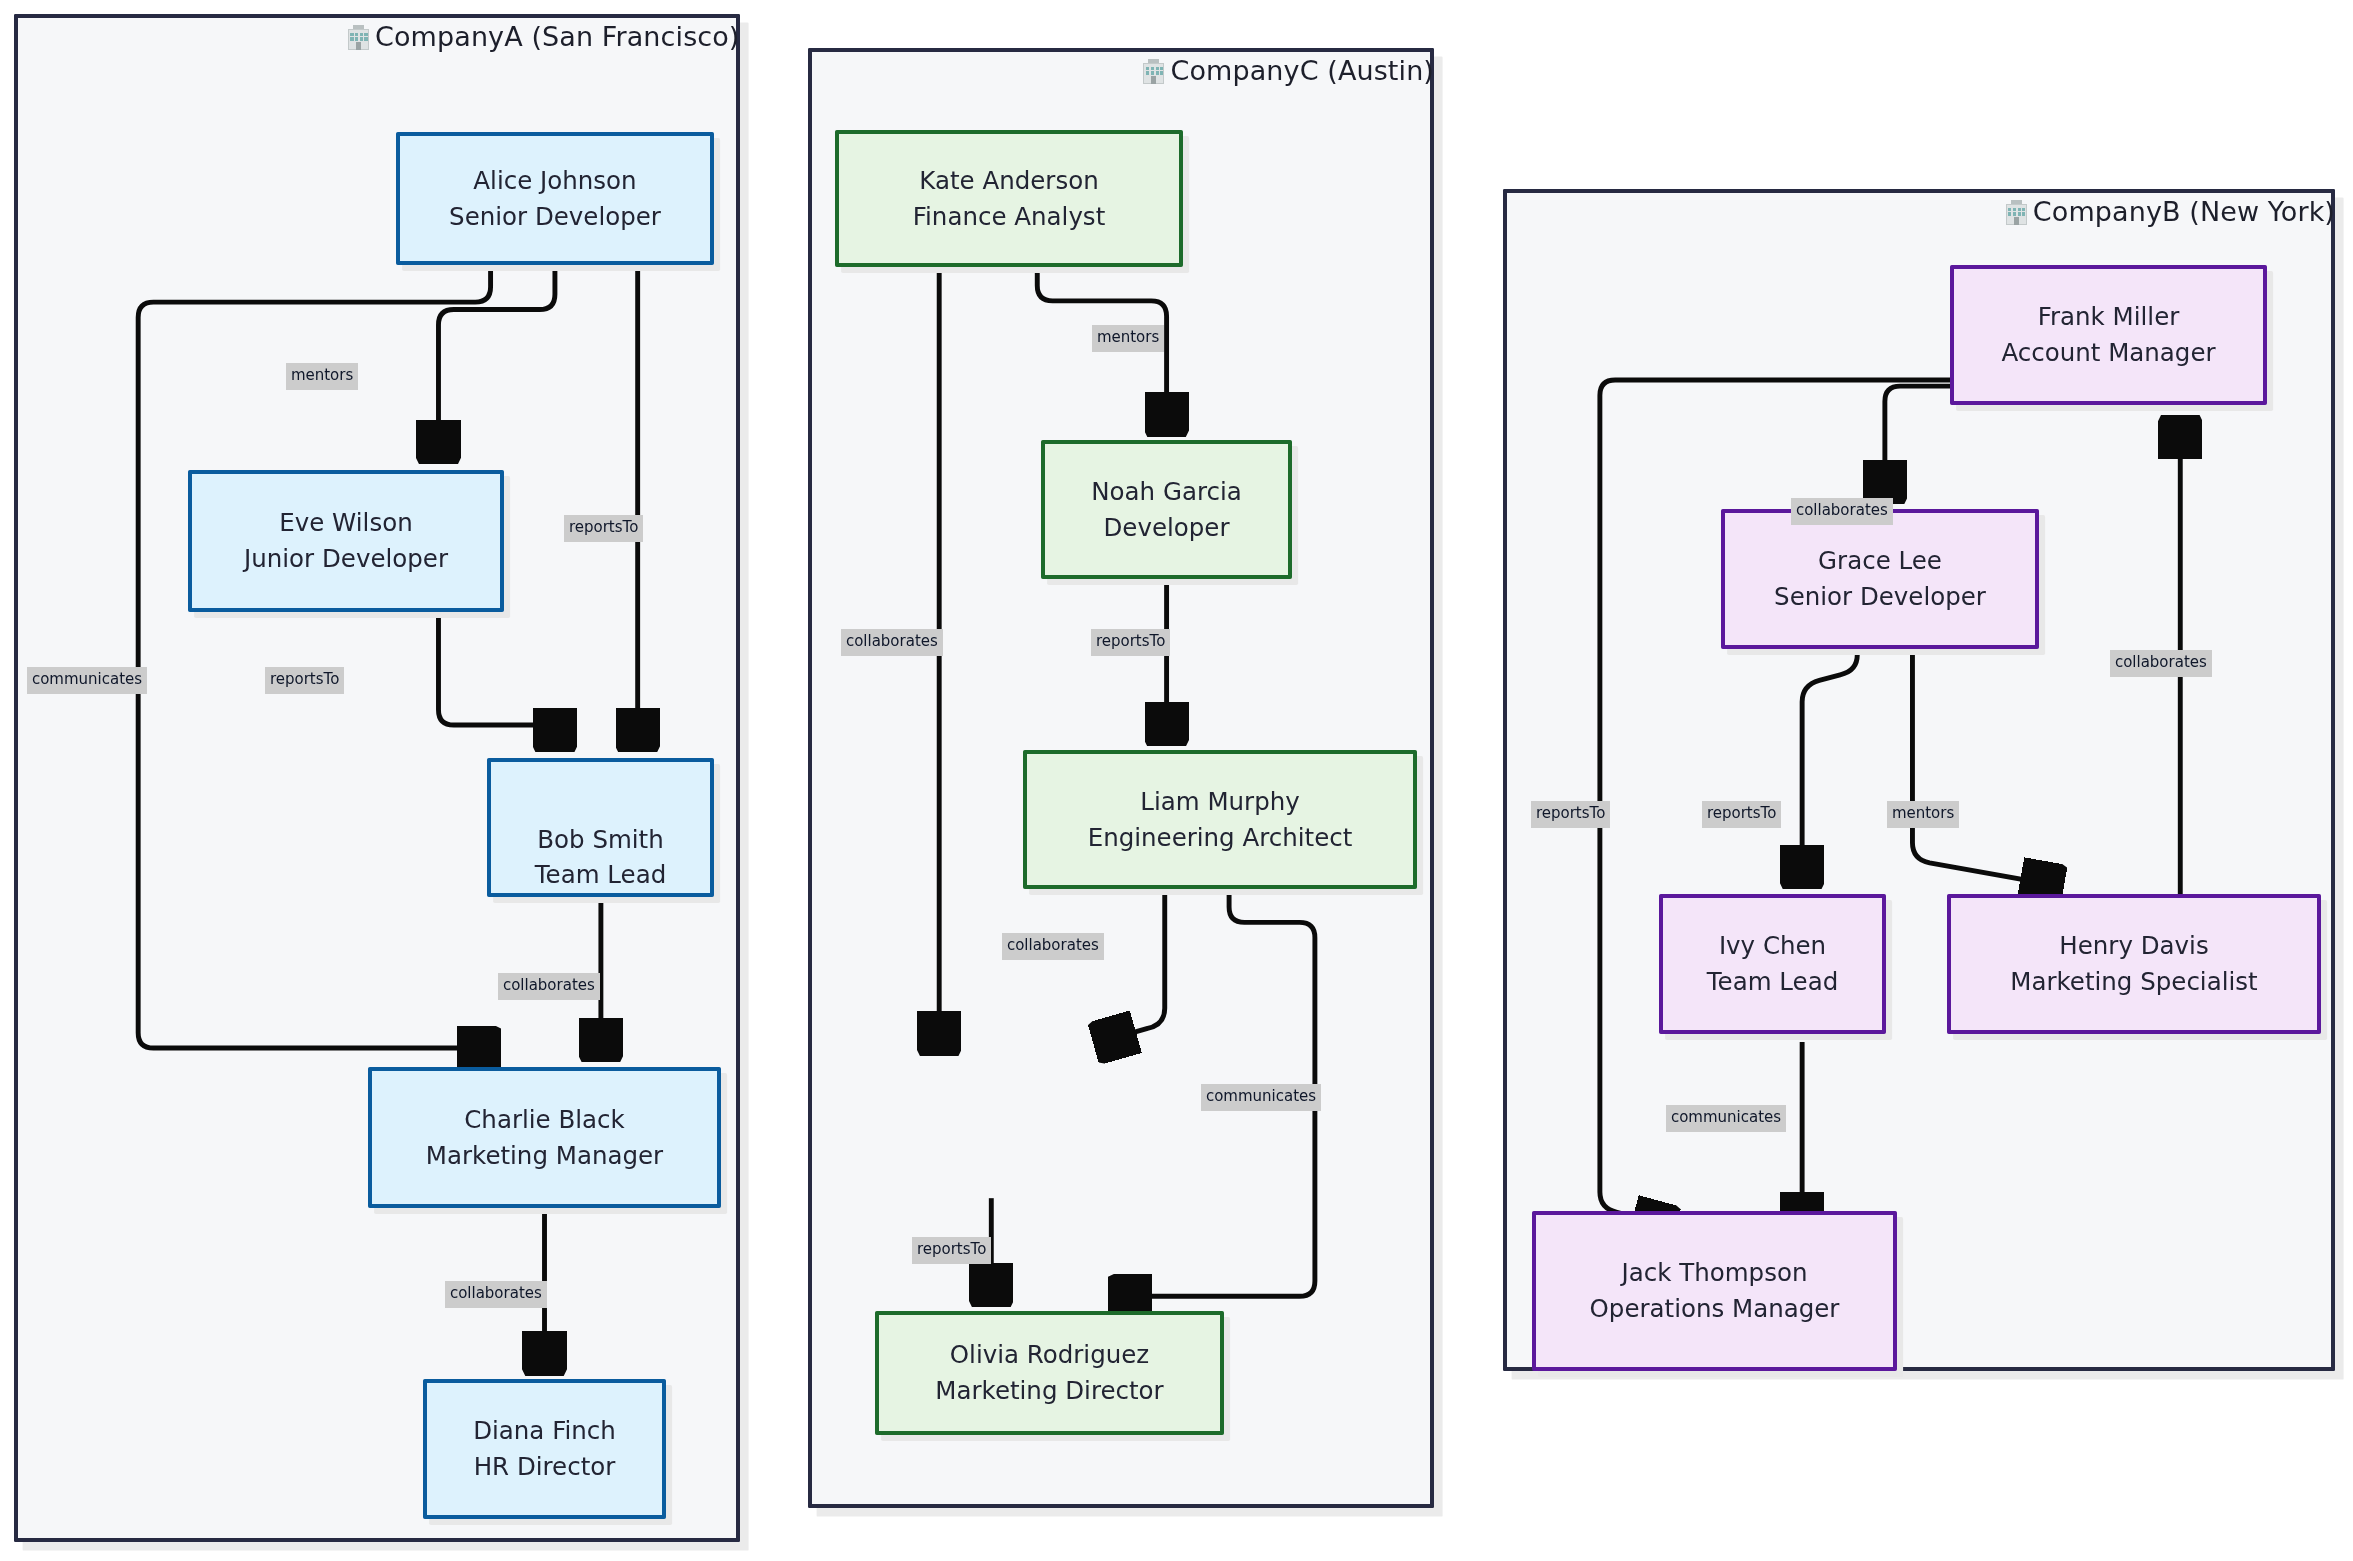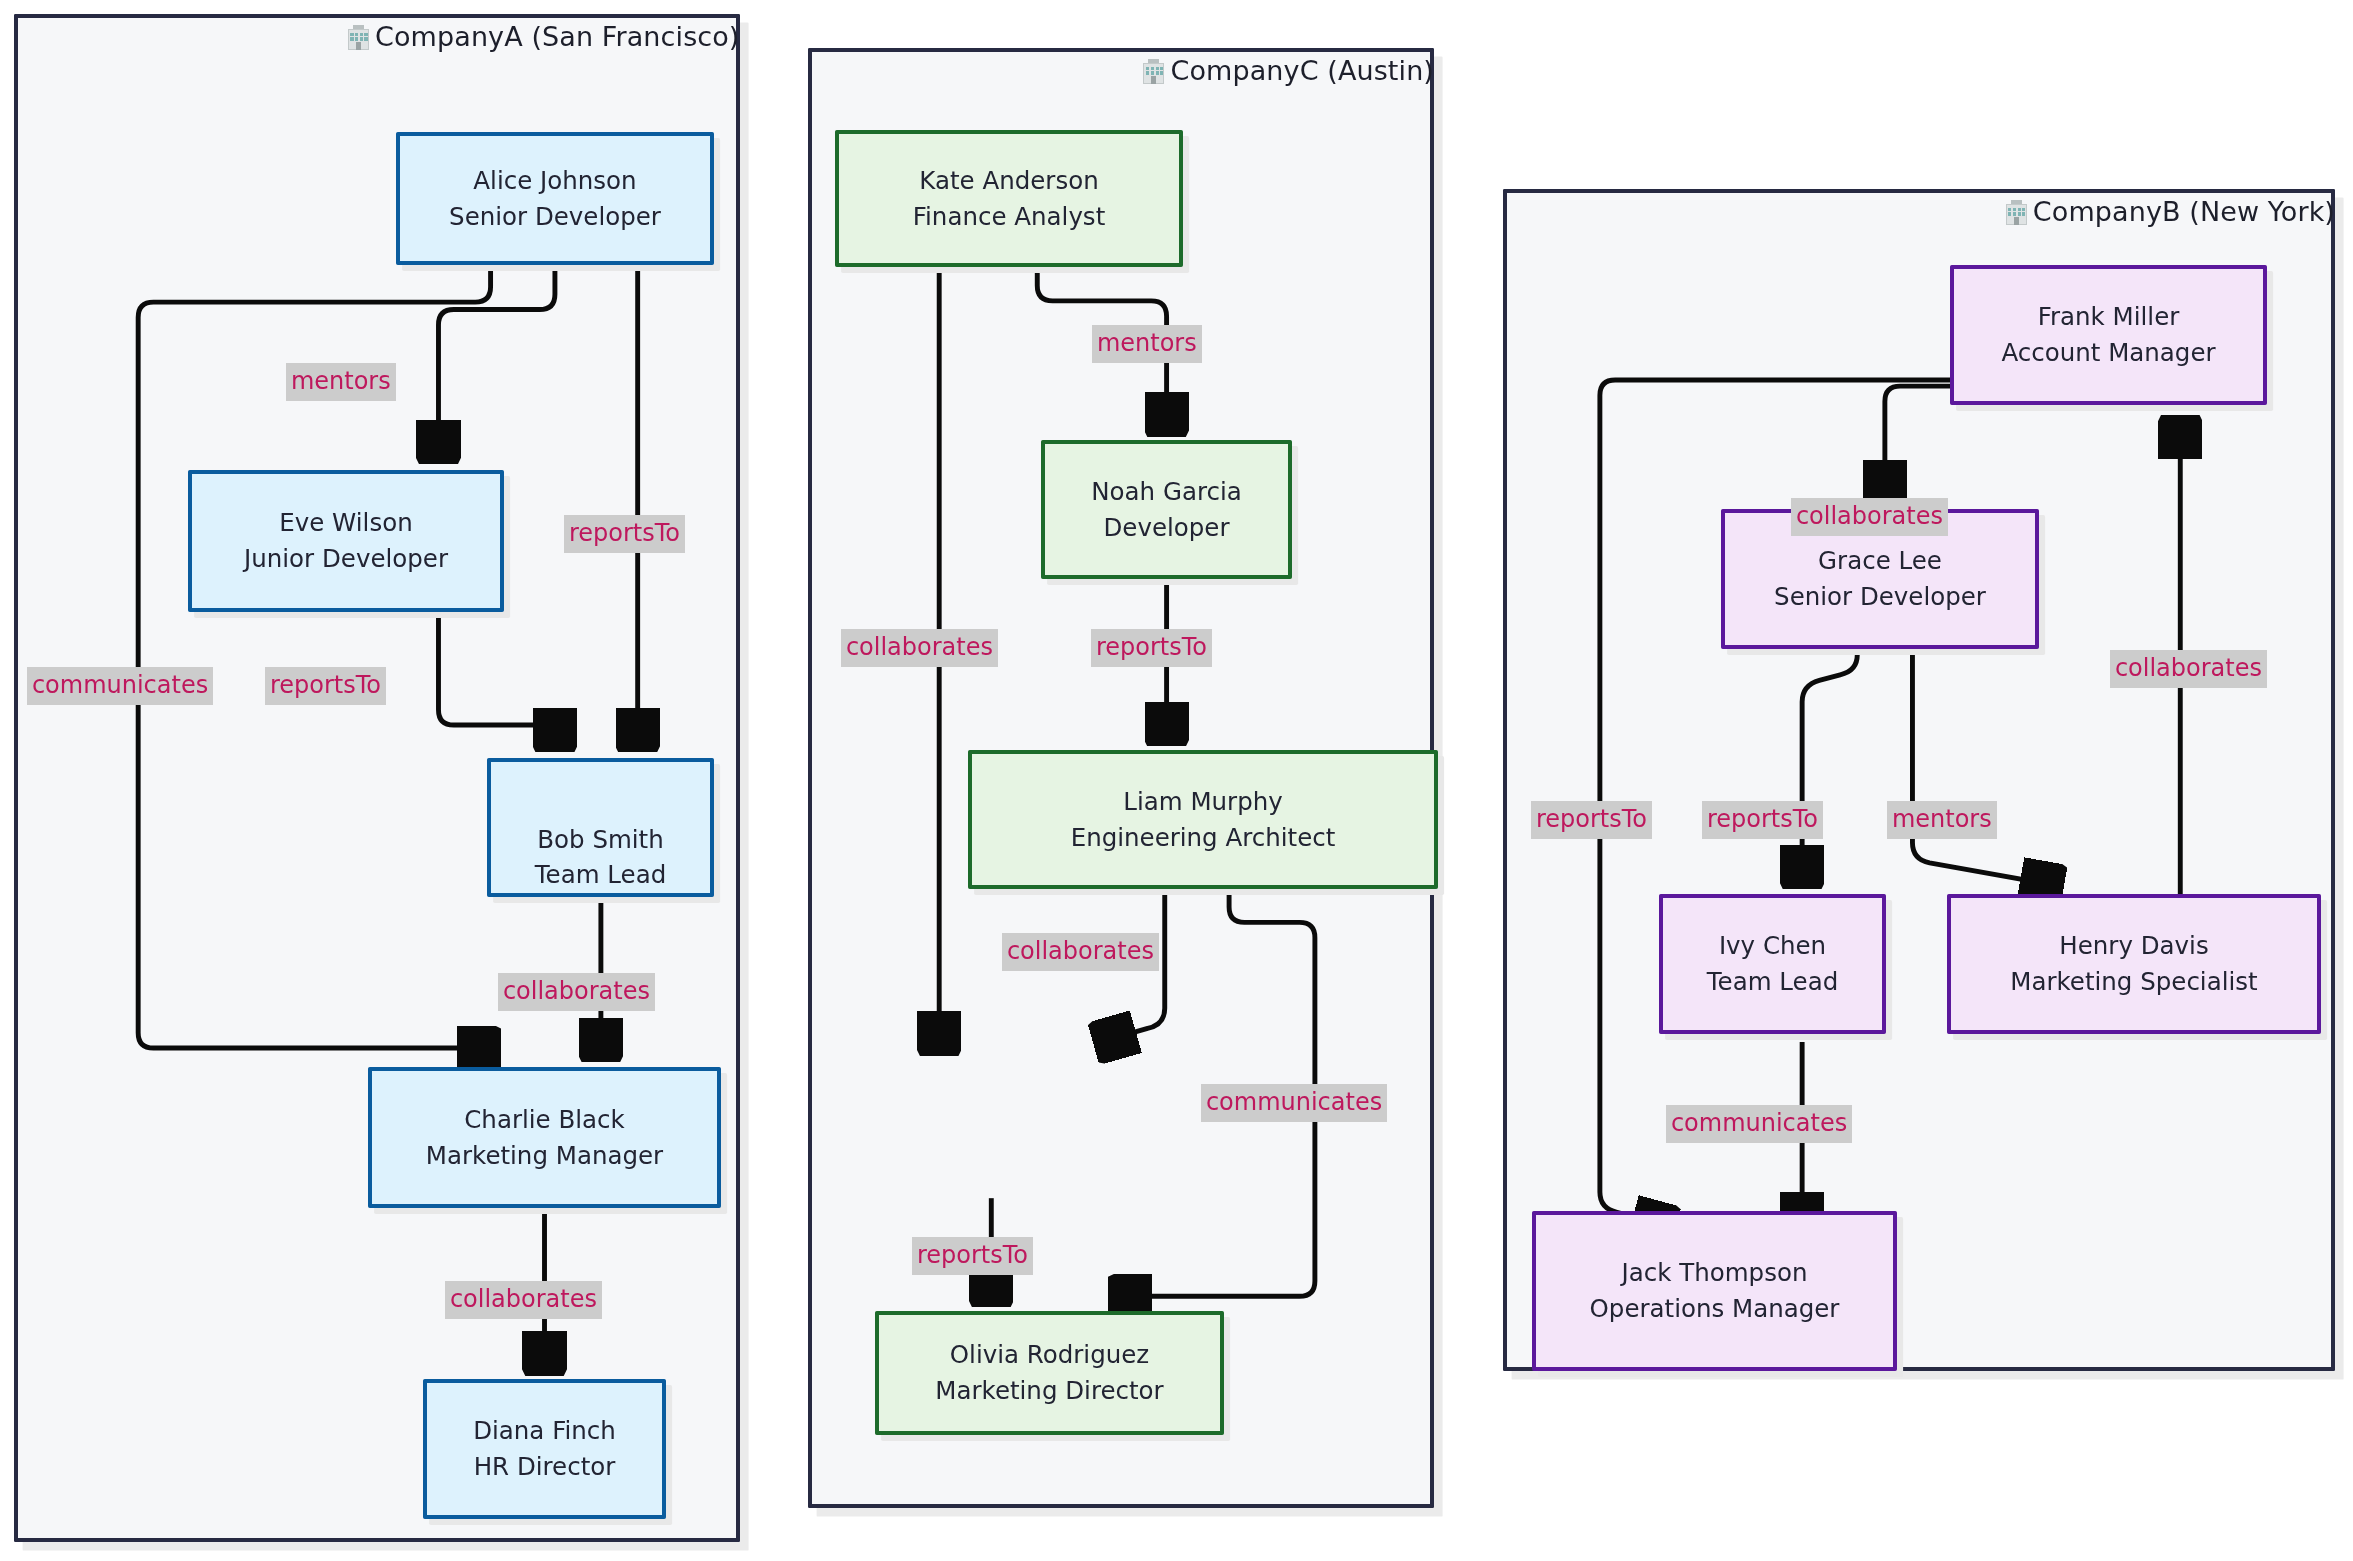--- a/index.html
+++ b/index.html
@@ -61,22 +61,22 @@
   }
   .node .ln{display:block;white-space:nowrap;}
   .n-blue   {background:#ddf2fd;border-color:#0a5c9e;}
   .n-green  {background:#e6f4e3;border-color:#1d6b2b;}
   .n-purple {background:#f4e5f9;border-color:#5b189c;}
 
   
   .elabel{
     position:absolute;
     background:#cccccc;
-    color:#be185d;
-    font-size:24px;
+    color:#0f172a;
+    font-size:15px;
     line-height:1.28;
     padding:3.1px 4.9px 4.3px 4.9px;
     white-space:nowrap;
     box-sizing:border-box;
   }
   
   svg.edges{position:absolute;left:0;top:0;width:2354px;height:1561px;pointer-events:none;}
   svg.edges path{fill:none;stroke:#0b0b0b;stroke-width:8;stroke-linecap:butt;stroke-linejoin:round;}
 </style>
 </head>
@@ -189,21 +189,21 @@
   </div>
 
   <div class="node n-green" style="left:835px;top:130px;width:348px;height:137px;">
     <span class="ln">Kate Anderson</span>
     <span class="ln">Finance Analyst</span>
   </div>
   <div class="node n-green" style="left:1041px;top:440px;width:251px;height:139px;">
     <span class="ln">Noah Garcia</span>
     <span class="ln">Developer</span>
   </div>
-  <div class="node n-green" style="left:968px;top:750px;width:470px;height:139px;">
+  <div class="node n-green" style="left:1023px;top:750px;width:394px;height:139px;">
     <span class="ln">Liam Murphy</span>
     <span class="ln">Engineering Architect</span>
   </div>
   <div class="node n-green" style="left:875px;top:1311px;width:349px;height:124px;">
     <span class="ln">Olivia Rodriguez</span>
     <span class="ln">Marketing Director</span>
   </div>
 
   <div class="node n-purple" style="left:1950px;top:265px;width:317px;height:140px;">
     <span class="ln">Frank Miller</span>

